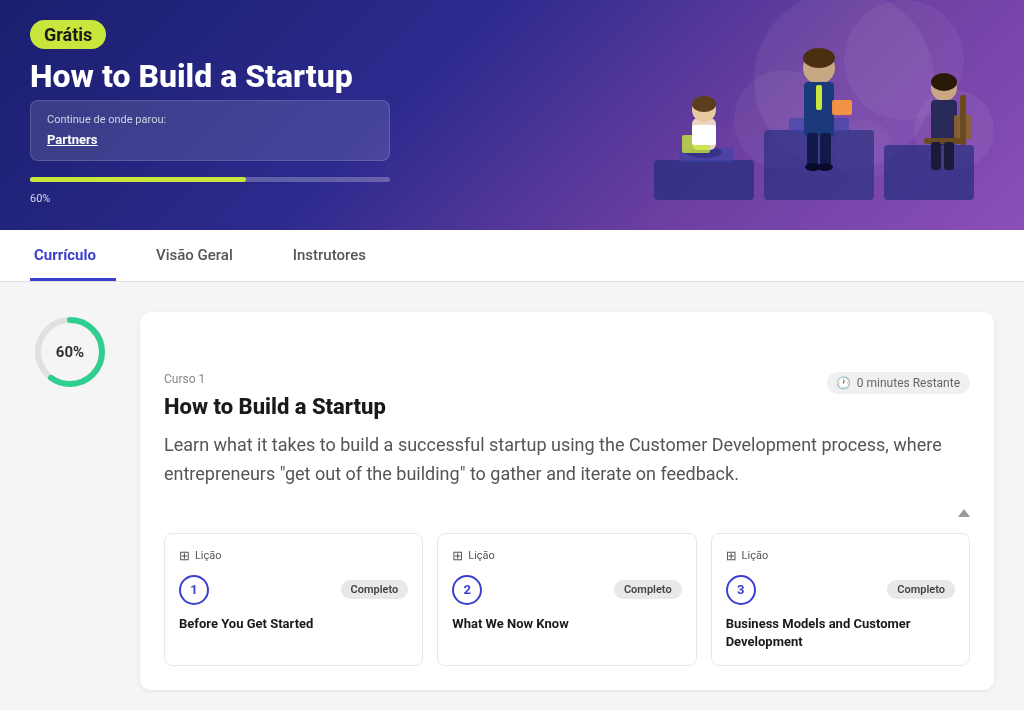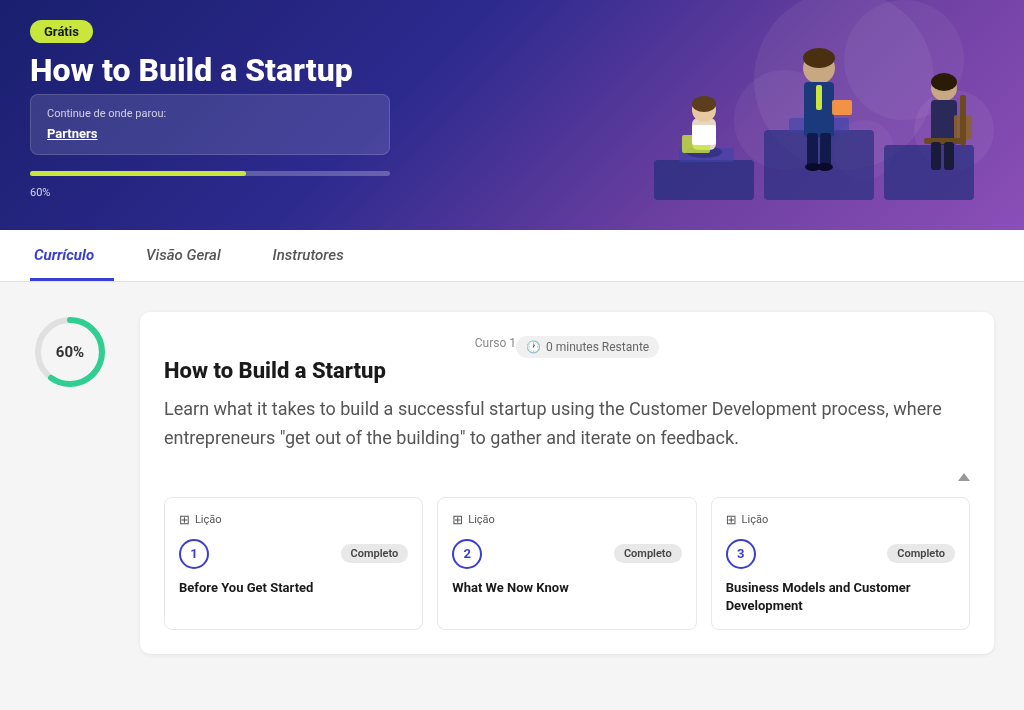--- a/index.html
+++ b/index.html
@@ -10,21 +10,21 @@
       background: linear-gradient(135deg, #1a1f6e 0%, #2d2a8e 40%, #6b3fa0 70%, #8b4fb8 100%);
       position: relative;
       padding: 20px 30px 0 30px;
       overflow: hidden;
       min-height: 230px;
     }
     .hero-content { position: relative; z-index: 2; max-width: 520px; }
     .gratis-badge {
       background: #c8e63c;
       color: #1a1a1a;
-      font-size: 13px;
+      font-size: 18px;
       font-weight: 700;
       border-radius: 20px;
       padding: 4px 14px;
       display: inline-block;
       margin-bottom: 10px;
     }
     .hero-title {
       color: #fff;
       font-size: 32px;
       font-weight: 800;
@@ -113,23 +113,22 @@
     
 
     
     .tabs-section {
       background: #fff;
       padding: 0 30px;
       border-bottom: 1px solid #e0e0e0;
     }
     .tabs-list {
       display: flex;
-      gap: 8px;
+      gap: 16px;
       list-style: none;
-      font-style: italic;
     }
     .tab-item {
       padding: 16px 20px 14px 4px;
       margin-right: 20px;
       font-size: 15px;
       color: #555;
       cursor: pointer;
       border-bottom: 3px solid transparent;
       font-weight: 500;
     }
@@ -204,22 +203,23 @@
       align-items: center;
       gap: 5px;
       font-size: 12px;
       color: #666;
       background: #f0f0f0;
       border-radius: 20px;
       padding: 4px 10px;
     }
     .card-header {
       display: flex;
-      justify-content: center;
+      justify-content: space-between;
       align-items: flex-start;
+      margin-top: 36px;
     }
 
     
     .lessons-row {
       display: grid;
       grid-template-columns: 1fr 1fr 1fr;
       gap: 14px;
     }
     .lesson-card {
       border: 1px solid #e8e8e8;

